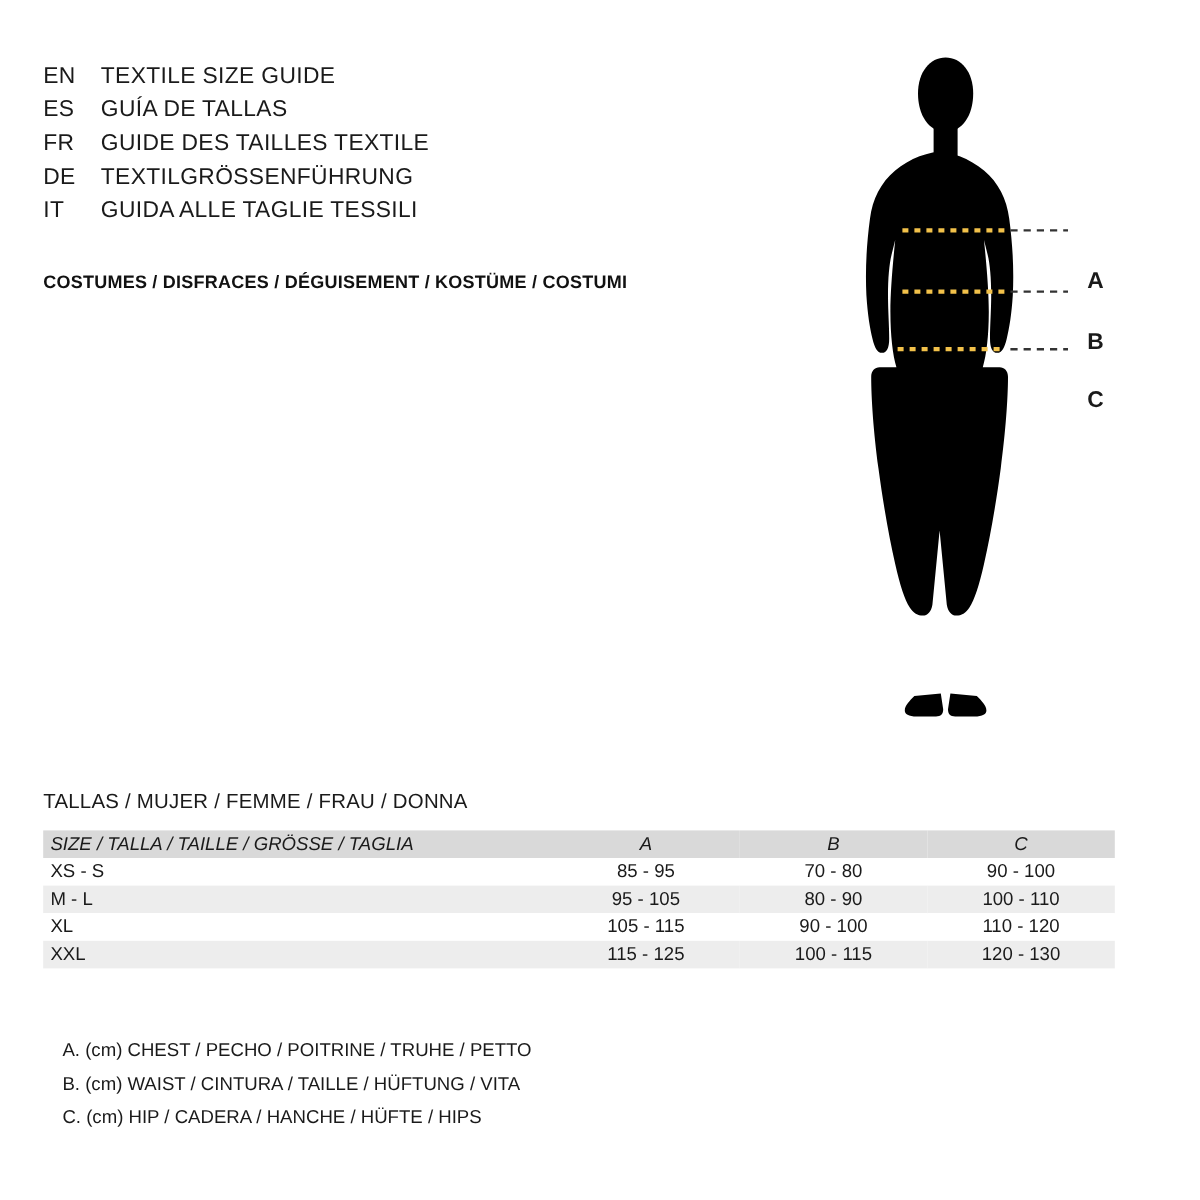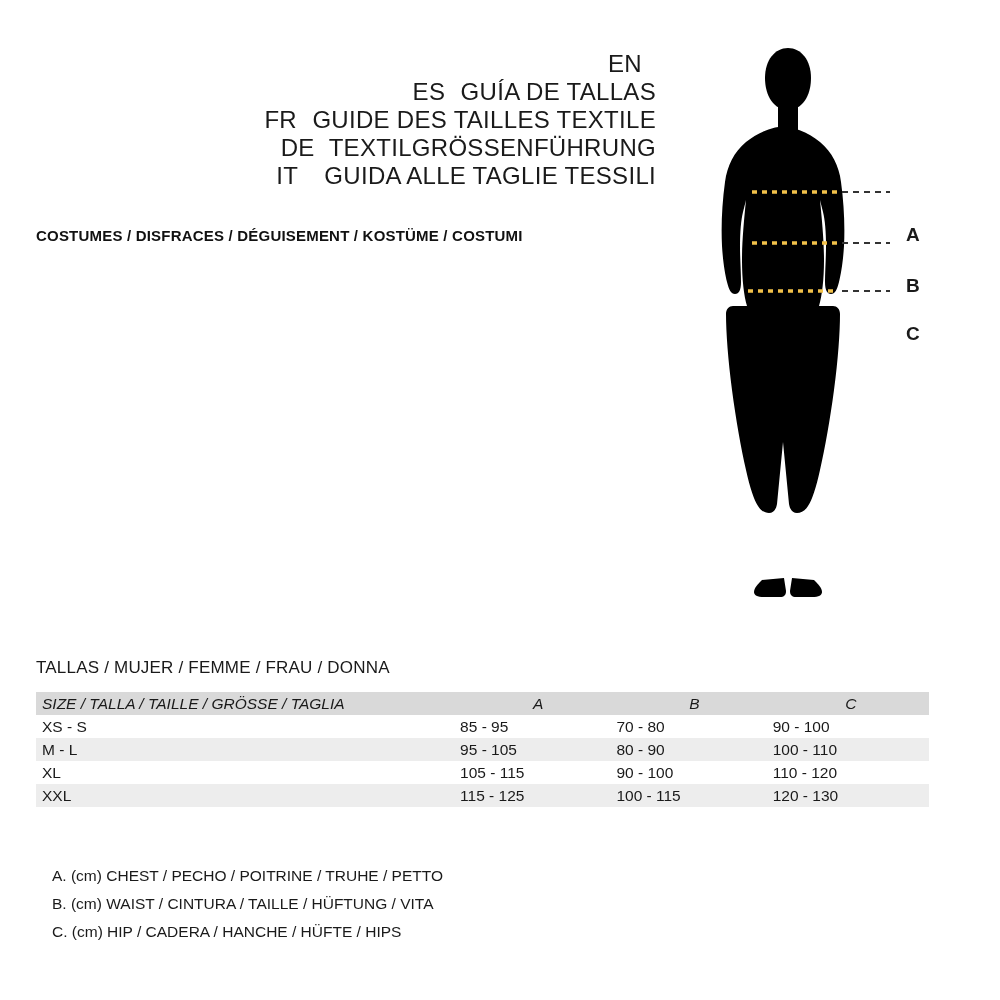--- a/index.html
+++ b/index.html
@@ -19,24 +19,23 @@
   
   .lang-block {
     position: absolute;
     left: 36px;
     top: 50px;
     width: 620px;
   }
   .lang-row {
     display: flex;
     align-items: baseline;
-    font-size: 24px;
+    font-size: 19px;
     line-height: 28px;
     letter-spacing: .3px;
-    justify-content: flex-end;
   }
   .lang-code {
     width: 48px;
     flex: 0 0 48px;
     color: #1a1a1a;
   }
   .lang-text {
     color: #1a1a1a;
   }
 
@@ -112,20 +111,21 @@
   .size-table thead th.meas {
     text-align: center;
     width: 157px;
   }
   .size-table tbody td.sizecol {
     text-align: left;
     padding-left: 6px;
     margin-top: 36px;
   }
   .size-table tbody td.meas {
+    text-align: center;
     margin-top: 27px;
   }
   .size-table tbody tr.alt {
     background: #ededed;
   }
   .size-table tbody tr.plain {
     background: #ffffff;
   }
 
   
@@ -137,20 +137,21 @@
     line-height: 28px;
     color: #1a1a1a;
   }
 </style>
 </head>
 <body>
 
 <div class="lang-block">
   <div class="lang-row">
     <span class="lang-code">EN</span>
+    <span class="lang-text">TEXTILE SIZE GUIDE</span>
   </div>
   <div class="lang-row">
     <span class="lang-code">ES</span>
     <span class="lang-text">GUÍA DE TALLAS</span>
   </div>
   <div class="lang-row">
     <span class="lang-code">FR</span>
     <span class="lang-text">GUIDE DES TAILLES TEXTILE</span>
   </div>
   <div class="lang-row">

